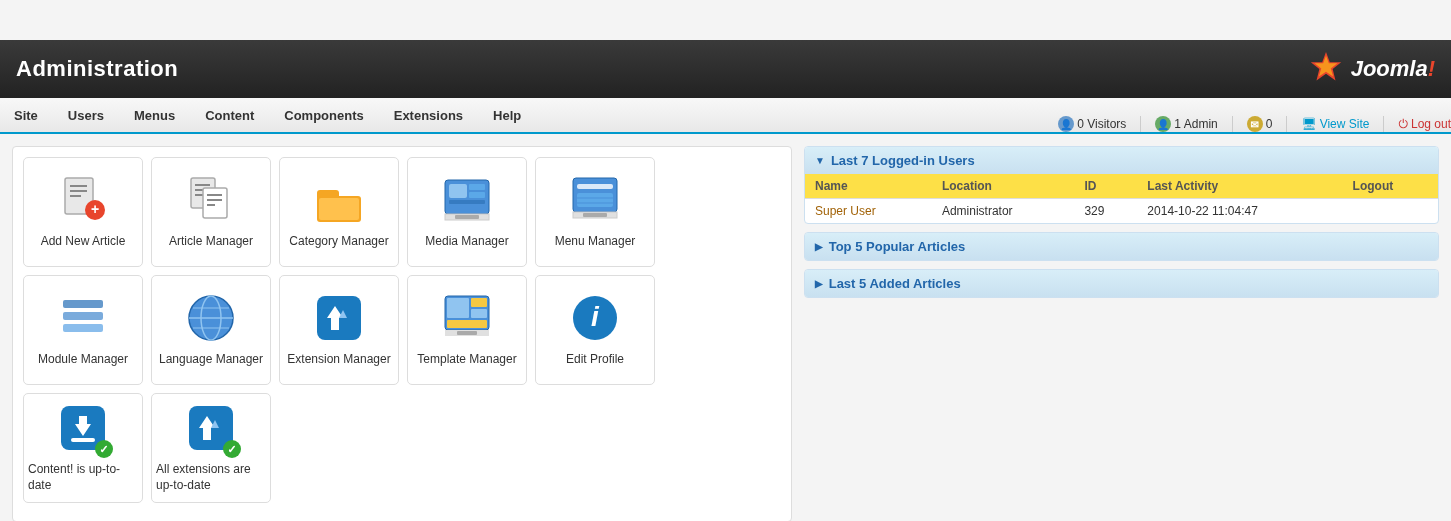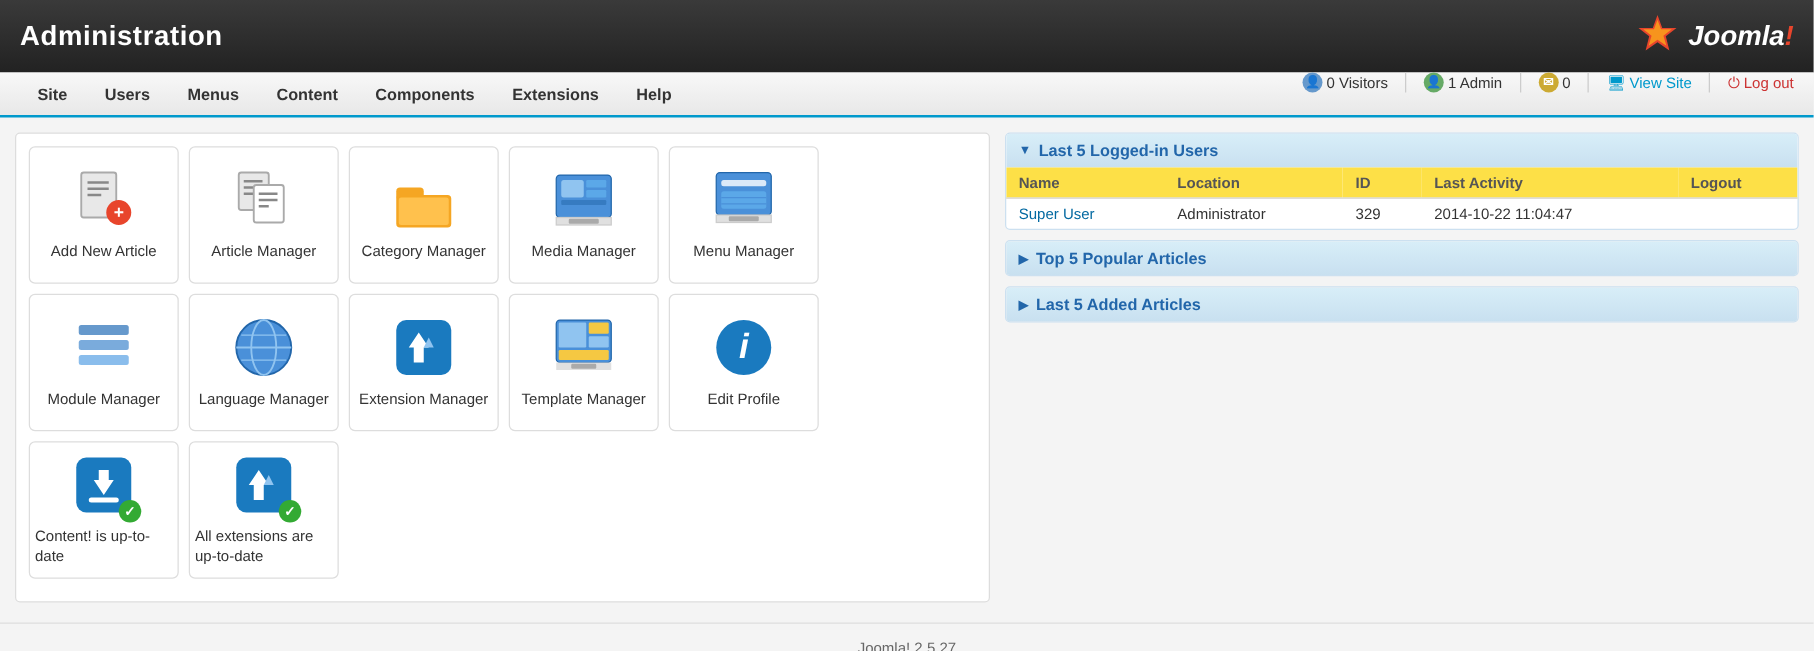--- a/index.html
+++ b/index.html
@@ -6,20 +6,21 @@
     body { font-family: Arial, sans-serif; font-size: 13px; background: #f4f4f4; color: #333; }
 
     
     #header {
       background: linear-gradient(to bottom, #3a3a3a, #222);
       padding: 10px 16px;
       display: flex;
       align-items: center;
       justify-content: space-between;
       min-height: 50px;
+      margin-top: 40px;
     }
     #header-title {
       color: #fff;
       font-size: 22px;
       font-weight: bold;
       letter-spacing: 0.5px;
     }
     #joomla-logo {
       display: flex;
       align-items: center;
@@ -38,23 +39,23 @@
     }
     .joomla-exclaim {
       color: #e8452c;
     }
 
     
     #navbar {
       background: linear-gradient(to bottom, #f8f8f8, #e8e8e8);
       border-bottom: 2px solid #0099cc;
       display: flex;
-      align-items: flex-start;
+      align-items: flex-end;
       justify-content: space-between;
-      padding: 0 16px;
+      padding: 0 0;
       height: 36px;
     }
     .nav-items {
       display: flex;
       gap: 2px;
       height: 100%;
       align-items: center;
     }
     .nav-item {
       padding: 6px 14px;
@@ -187,21 +188,21 @@
       text-align: left;
       font-weight: bold;
       color: #555;
       border-bottom: 1px solid #ddd;
     }
     .panel-table td {
       padding: 5px 10px;
       border-bottom: 1px solid #eee;
     }
     .panel-table tr:last-child td { border-bottom: none; }
-    .user-link { color: #0369a1; cursor: pointer; }
+    .user-link { color: #a16207; cursor: pointer; }
 
     
     #footer {
       text-align: center;
       padding: 12px;
       font-size: 12px;
       color: #666;
       border-top: 1px solid #ddd;
       margin-top: 4px;
     }
@@ -461,21 +462,21 @@
 
     </div>
 
   </div>
 
   <div id="right-panel">
 
     <div class="panel-section">
       <div class="panel-header">
         <span class="arrow">▼</span>
-        <span>Last 5 Logged-in Users</span>
+        <span>Last 7 Logged-in Users</span>
       </div>
       <table class="panel-table">
         <thead>
           <tr>
             <th>Name</th>
             <th>Location</th>
             <th>ID</th>
             <th>Last Activity</th>
             <th>Logout</th>
           </tr>

